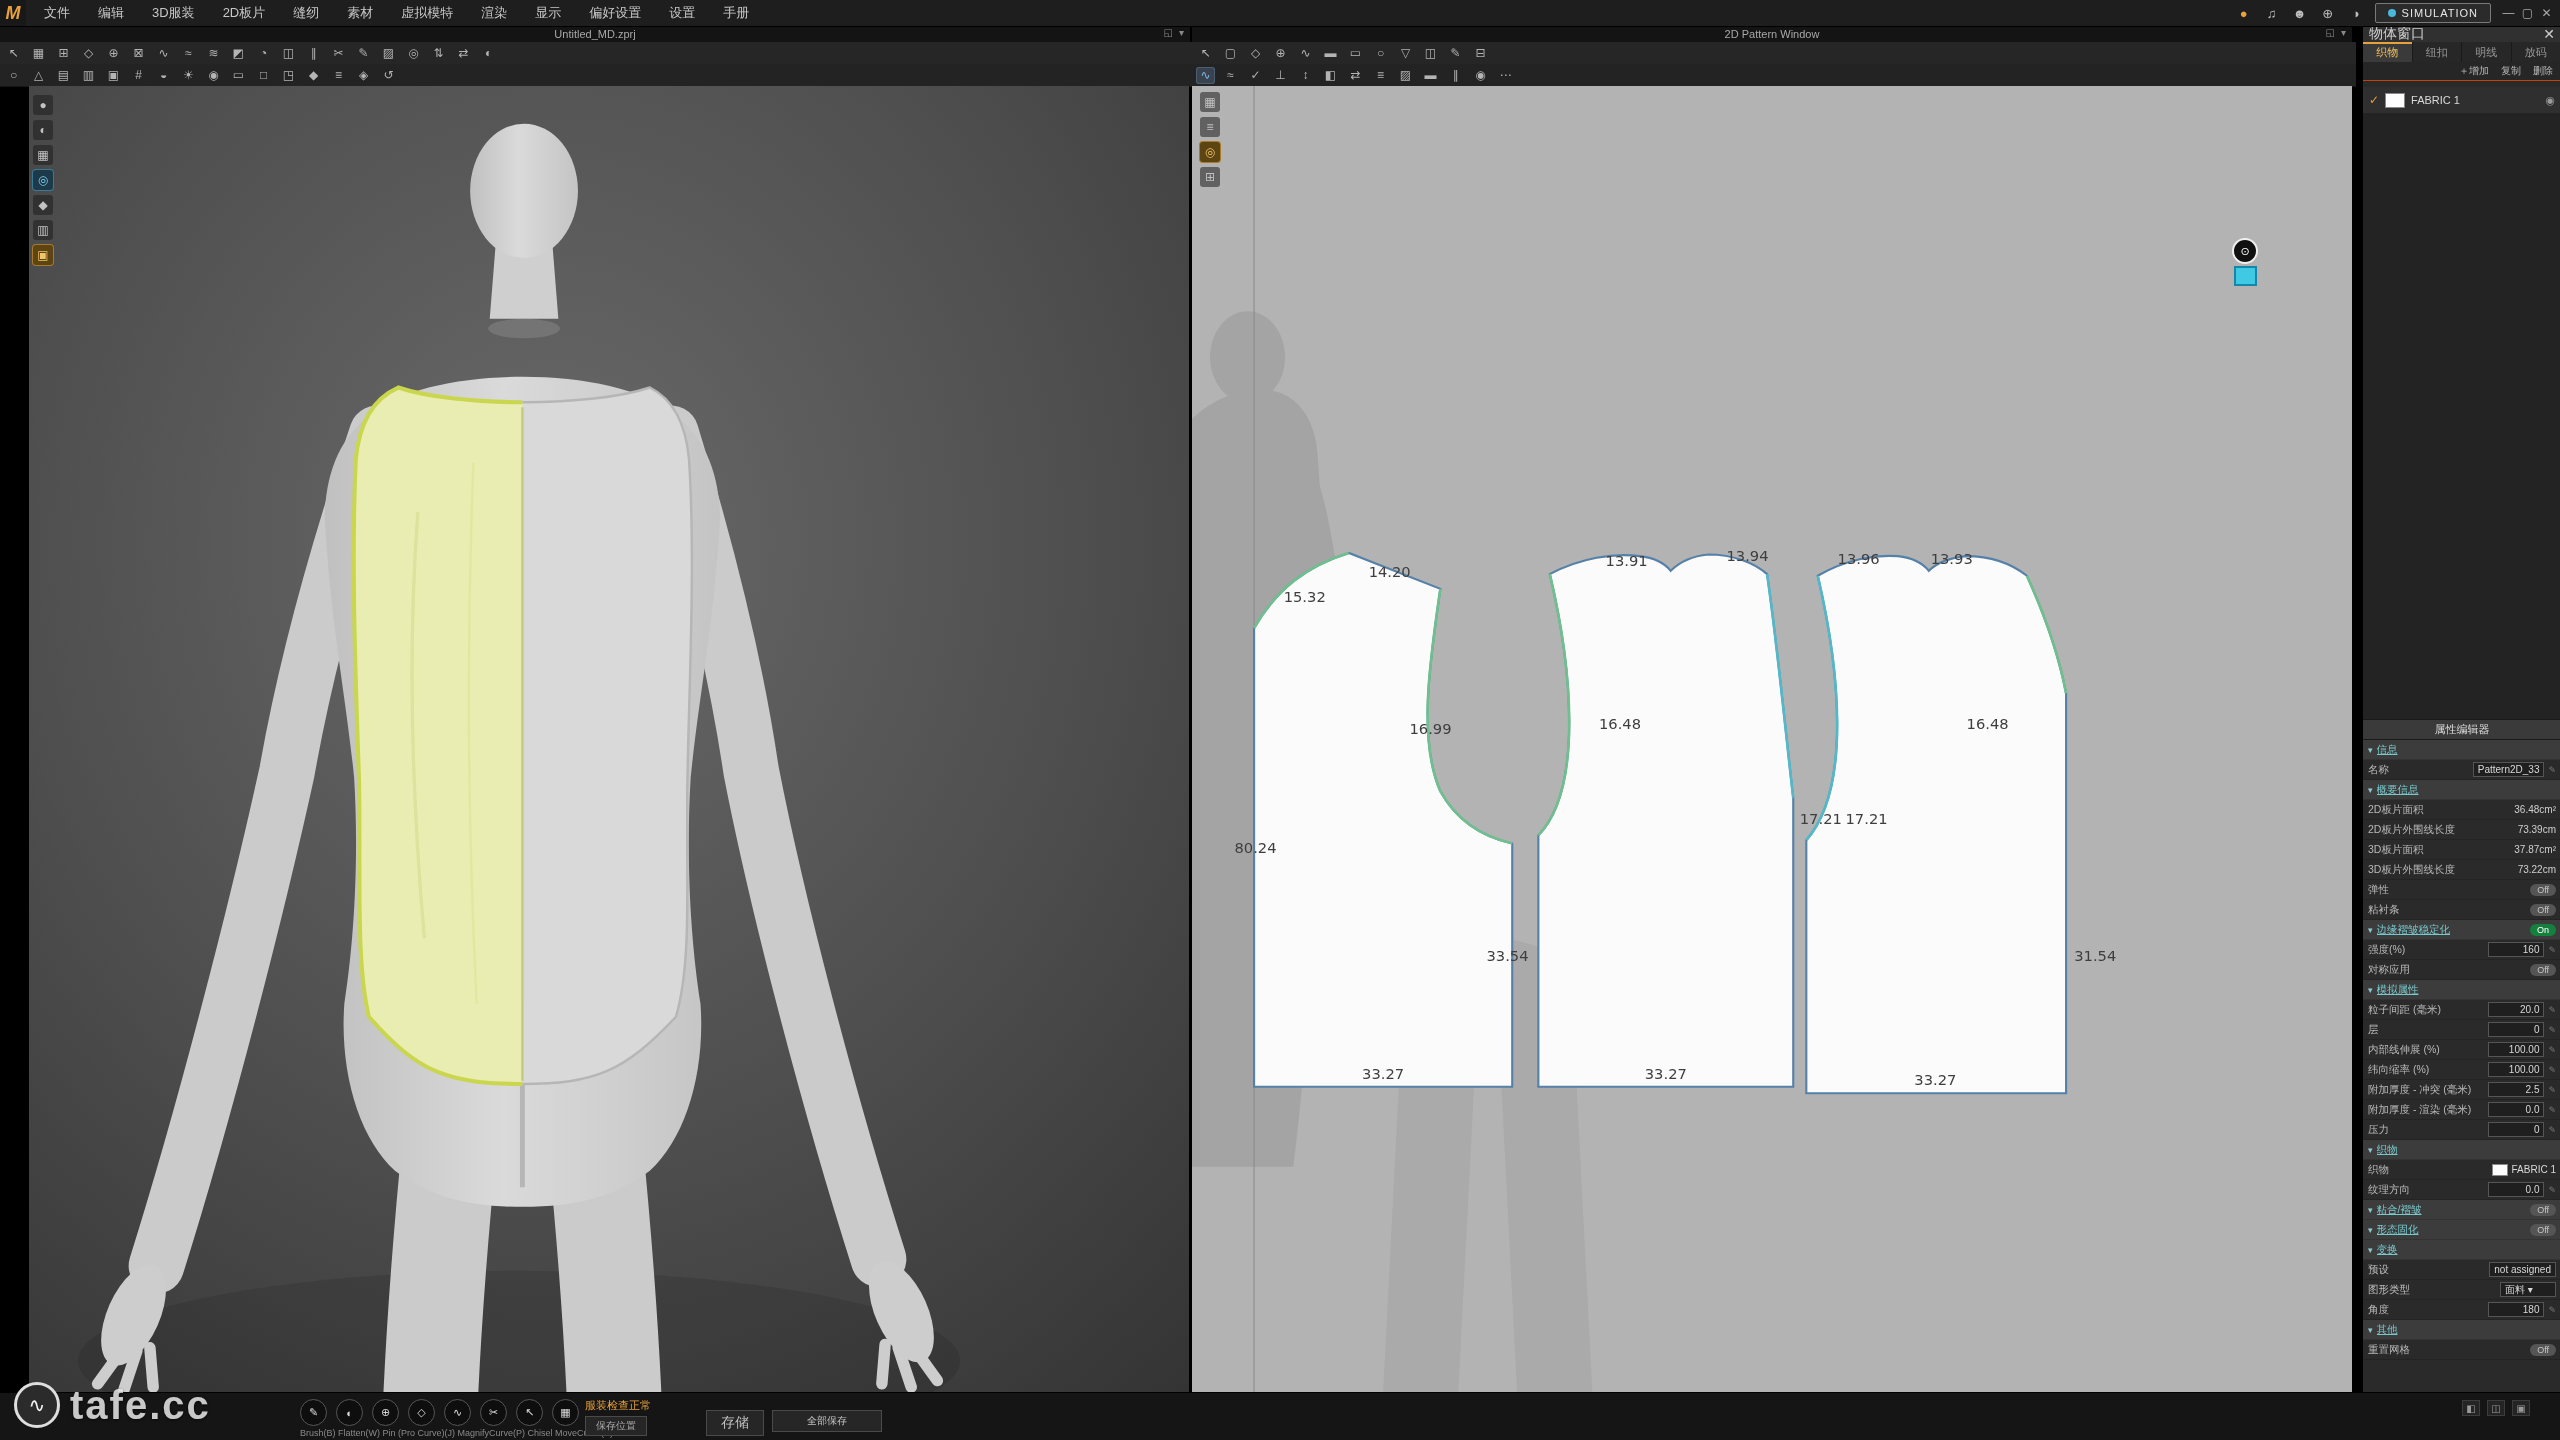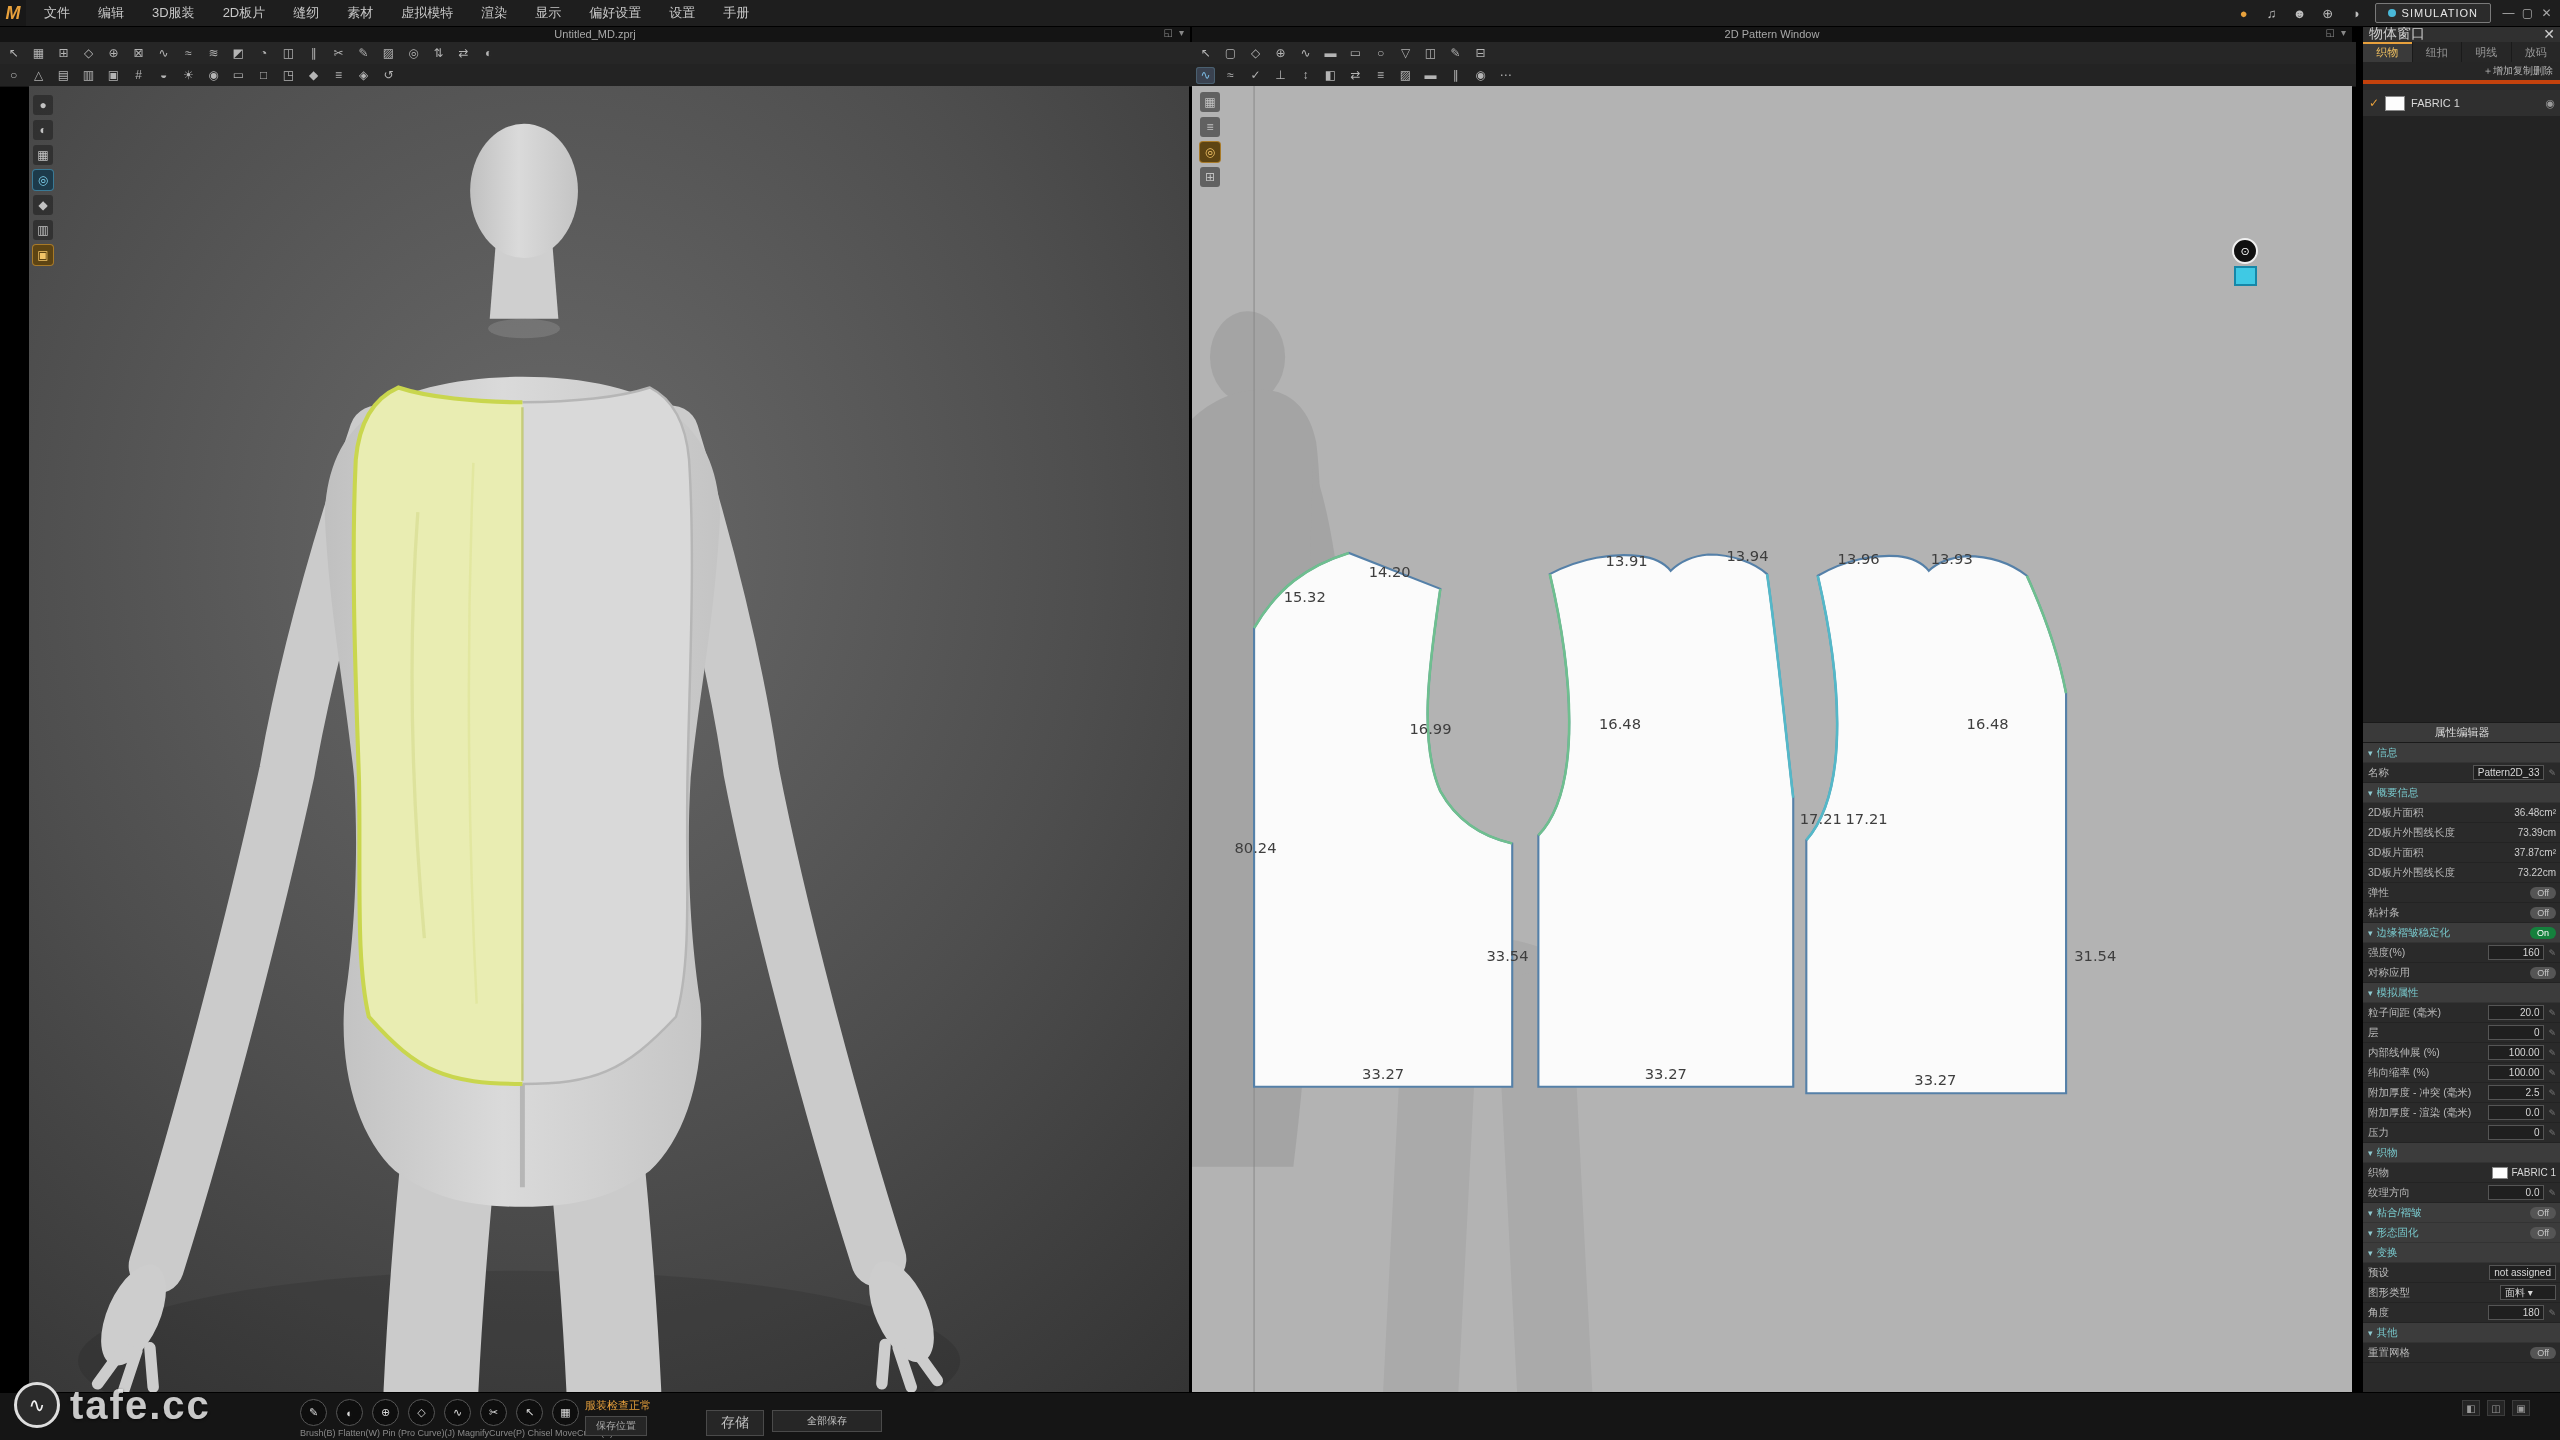--- a/index.html
+++ b/index.html
@@ -48,34 +48,34 @@
   
   #ov-grain{position:absolute;left:2232px;top:238px;width:22px;height:22px;border-radius:50%;background:#101010;
             border:2px solid #f0f0f0;color:#fff;display:flex;align-items:center;justify-content:center;font-size:11px;z-index:11;}
   #ov-chip{position:absolute;left:2234px;top:266px;width:19px;height:16px;background:#3fc9e4;border:2px solid #1687a8;z-index:11;}
   
   #panel{position:absolute;left:2362px;top:26px;width:198px;height:1366px;background:#2a2a2a;border-left:1px solid #000;}
   #panel-header{height:16px;background:#303030;display:flex;align-items:center;font-size:14px;color:#cfcfcf;padding:0 6px;justify-content:space-between;}
   #tabs{display:flex;height:20px;background:#222;}
   .tab{flex:1;display:flex;align-items:center;justify-content:center;font-size:11px;color:#979797;background:#272727;border-right:1px solid #1a1a1a;}
   .tab.active{background:#3a3a3a;color:#f0c060;box-shadow:inset 0 2px 0 #e8a13c;}
-  #actions{display:flex;justify-content:flex-end;gap:0;align-items:center;height:18px;background:#262626;padding:0 8px;border-bottom:4px solid #c2410c;}
+  #actions{display:flex;justify-content:flex-end;gap:12px;align-items:center;height:18px;background:#262626;padding:0 8px;border-bottom:1px solid #c2410c;}
   .actbtn{font-size:10px;color:#b5b5b5;}
   #fablist{height:632px;background:#232323;}
   #fabrow{display:flex;align-items:center;gap:6px;height:26px;margin-top:6px;background:#2f2f2f;padding:0 6px;}
   #fabcheck{color:#e8a13c;font-size:12px;}
   #fabswatch{width:18px;height:13px;background:#fdfdfd;border:1px solid #888;}
   #fabname{font-size:11px;color:#d8d8d8;flex:1;}
   #fabeye{font-size:11px;color:#9a9a9a;}
   #prop-title{height:19px;background:#3a3a3a;display:flex;align-items:center;justify-content:center;font-size:11px;color:#ddd;border-top:1px solid #1a1a1a;border-bottom:1px solid #1a1a1a;}
   #prop-rows{overflow:hidden;}
   .prow{height:19px;display:flex;align-items:center;font-size:10.5px;color:#b9b9b9;padding:0 5px;gap:4px;border-bottom:1px solid rgba(0,0,0,.15);}
   .prow .plabel{flex:1;white-space:nowrap;overflow:hidden;}
   .prow.section,.prow.sectionToggle{background:#3c3c3c;}
-  .prow.section .plabel,.prow.sectionToggle .plabel{color:#78c8cc;}
+  .prow.section .plabel,.prow.sectionToggle .plabel{color:#78c8cc;text-decoration:underline;}
   .caret{color:#8fcad0;font-size:9px;}
   .pval{font-size:10px;color:#d8d8d8;}
   .pval.plain{color:#cfcfcf;}
   .pval.box{background:#1f1f1f;border:1px solid #555;min-width:46px;text-align:right;padding:0 4px;line-height:13px;}
   .pval.sel{text-align:left;}
   .pencil{font-size:9px;color:#777;}
   .pill{font-size:9px;padding:1px 7px;border-radius:7px;}
   .pill.off{background:#555;color:#c6c6c6;}
   .pill.on{background:#15803d;color:#fff;}
   .fwrap{display:flex;align-items:center;gap:4px;}

